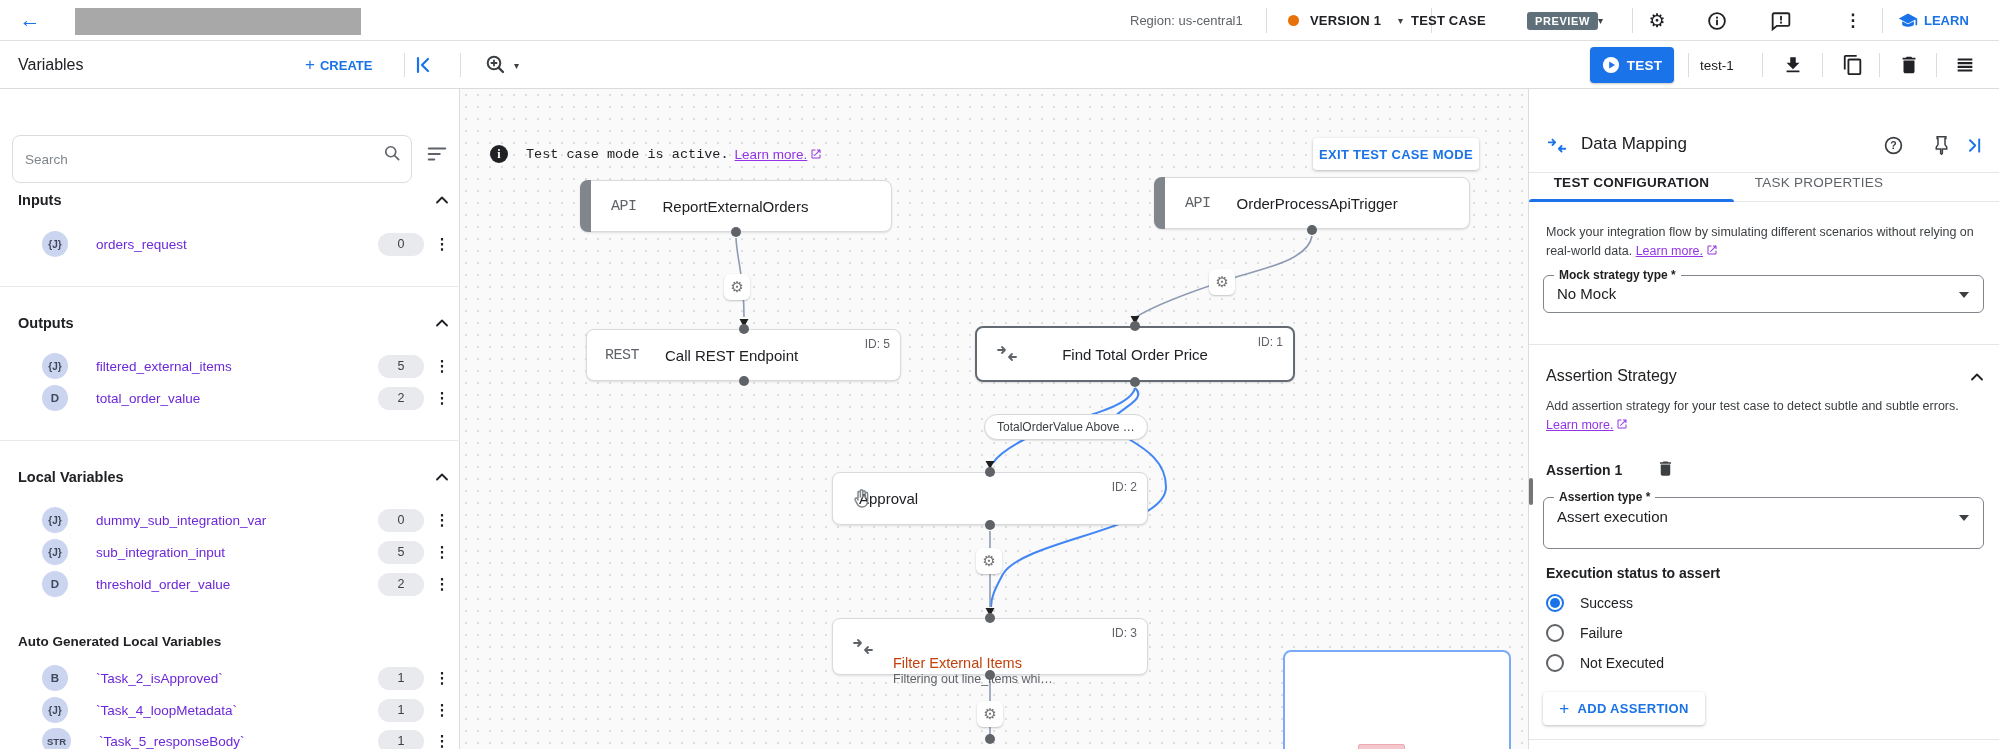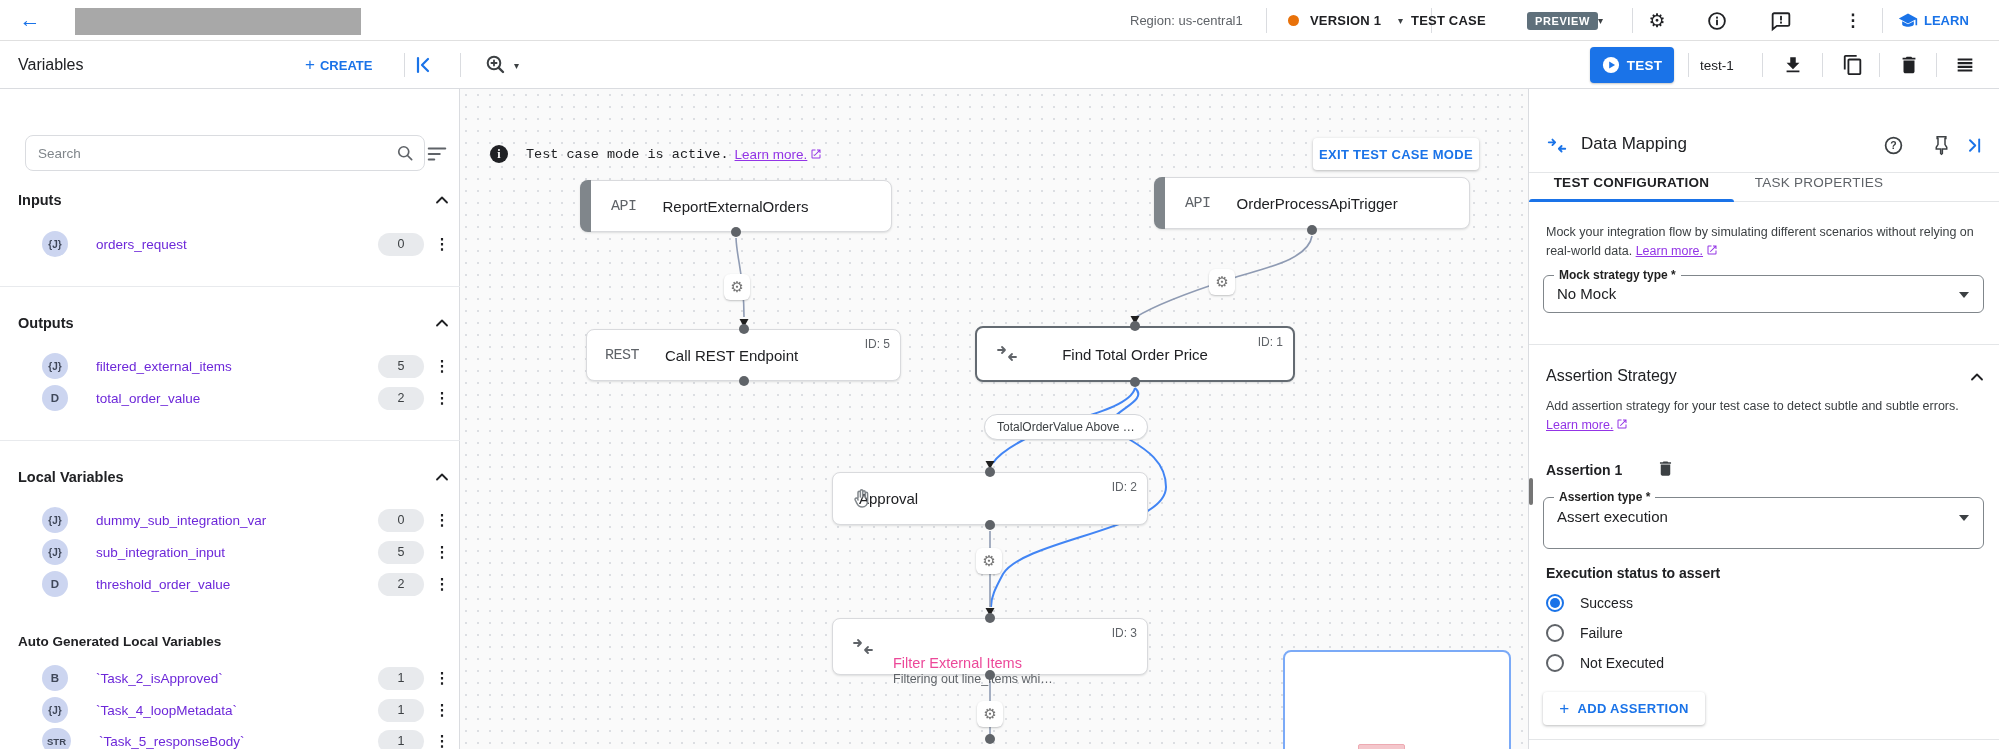--- a/index.html
+++ b/index.html
@@ -33,21 +33,21 @@
   .test-btn { position:absolute; left:1590px; top:6px; height:36px; width:84px; background:#1a73e8; border-radius:4px; display:flex; align-items:center; justify-content:center; gap:7px; color:#fff; font-weight:700; font-size:13.5px; letter-spacing:.3px; cursor:pointer; box-shadow:0 1px 2px rgba(60,64,67,.3); }
   .testname { left:1700px; font-size:13.5px; font-weight:500; color:#202124; }
   .tb-icon { position:absolute; top:13px; width:22px; height:22px; cursor:pointer; }
   .tb-icon svg { width:100%; height:100%; }
 
   
   .content { position:relative; width:1999px; height:660px; display:flex; }
 
   
   .left-panel { position:relative; width:460px; height:660px; background:#fff; border-right:1px solid #dadce0; flex:none; }
-  .search-wrap { position:absolute; left:12px; top:46px; width:400px; height:36px;margin-left:13px; }
+  .search-wrap { position:absolute; left:12px; top:46px; width:400px; height:48px; }
   .search-wrap input { width:100%; height:100%; border:1px solid #dadce0; border-radius:8px; padding:0 36px 0 12px; font-size:13.5px; font-family:"Liberation Sans",sans-serif; color:#202124; outline:none; }
   .search-wrap input::placeholder { color:#80868b; }
   .search-ic { position:absolute; right:10px; top:8px; width:20px; height:20px; }
   .sort-ic { position:absolute; left:426px; top:54px; width:22px; height:22px; cursor:pointer; }
   .vhead { position:absolute; left:18px; height:22px; font-weight:700; font-size:14.5px; color:#202124; display:flex; align-items:center; }
   .vhead.small { font-size:13.5px; }
   .sec-chev { position:absolute; left:432px; width:20px; height:20px; cursor:pointer; }
   .vrow { position:absolute; left:0; width:460px; height:26px; display:flex; align-items:center; }
   .type-chip { margin-left:42px; min-width:26px; height:26px; border-radius:13px; background:#ccd5f0; color:#3f4759; font-weight:700; font-size:10px; display:flex; align-items:center; justify-content:center; padding:0 5px; flex:none; }
   .type-chip.letter { font-size:11.5px; }
@@ -69,21 +69,21 @@
   .node { position:absolute; background:#fff; border:1px solid #d9dadd; border-radius:8px; box-shadow:0 1px 2px rgba(60,64,67,.15); display:flex; align-items:center; cursor:pointer; }
   .node.selected { border:2px solid #636a71; }
   .node.api::before { content:""; position:absolute; left:-1px; top:-1px; bottom:-1px; width:11px; background:#80868b; border-radius:8px 0 0 8px; }
   .node-tag { margin-left:30px; font-family:"Liberation Mono",monospace; font-size:15px; color:#5f6368; letter-spacing:-0.5px; flex:none; }
   .node .node-tag.no-bar { margin-left:18px; }
   .node-title { margin-left:26px; font-size:15px; font-weight:500; color:#202124; white-space:nowrap; }
   .node-id { position:absolute; top:7px; right:10px; font-size:12px; color:#5f6368; }
   .node-ic { position:absolute; left:18px; top:50%; transform:translateY(-50%); width:24px; height:24px; }
   .node-center-title { width:100%; text-align:center; font-size:15px; font-weight:500; color:#202124; }
   .node-lines { margin-left:60px; display:flex; flex-direction:column; line-height:1.25; }
-  .node-lines .t { font-size:14.5px; font-weight:500; color:#ec4899;margin-top:48px; }
+  .node-lines .t { font-size:14.5px; font-weight:500; color:#c2410c;margin-top:48px; }
   .node-lines .s { font-size:12.5px; color:#5f6368; }
   .gear-chip { position:absolute; width:26px; height:26px; background:#fff; border-radius:6px; box-shadow:0 1px 2px rgba(60,64,67,.3); text-align:center; line-height:26px; font-size:15px; color:#757575; cursor:pointer; }
   .cdot { position:absolute; width:10px; height:10px; border-radius:50%; background:#5f6368; cursor:pointer; }
   .edge-chip { position:absolute; left:524px; top:325px; height:26px; background:#fff; border:1px solid #d5d7db; border-radius:13px; font-size:12px; color:#3c4043; display:flex; align-items:center; padding:7px 12px; box-shadow:0 1px 1px rgba(60,64,67,.12); }
   .sub-box { position:absolute; left:823px; top:561px; width:228px; height:110px; background:#fff; border:2px solid #7baaf7; border-radius:8px; }
   .pink-bit { position:absolute; left:73px; top:92px; width:47px; height:16px; background:#f4c7cc; border:1px solid #eeaab2; border-radius:2px; }
 
   
   .right-panel { position:relative; width:471px; height:660px; background:#fff; border-left:1px solid #dadce0; flex:none; }
   .rp-header { position:absolute; left:0; top:29px; width:471px; height:55px; border-bottom:1px solid #e4e6e8; }

